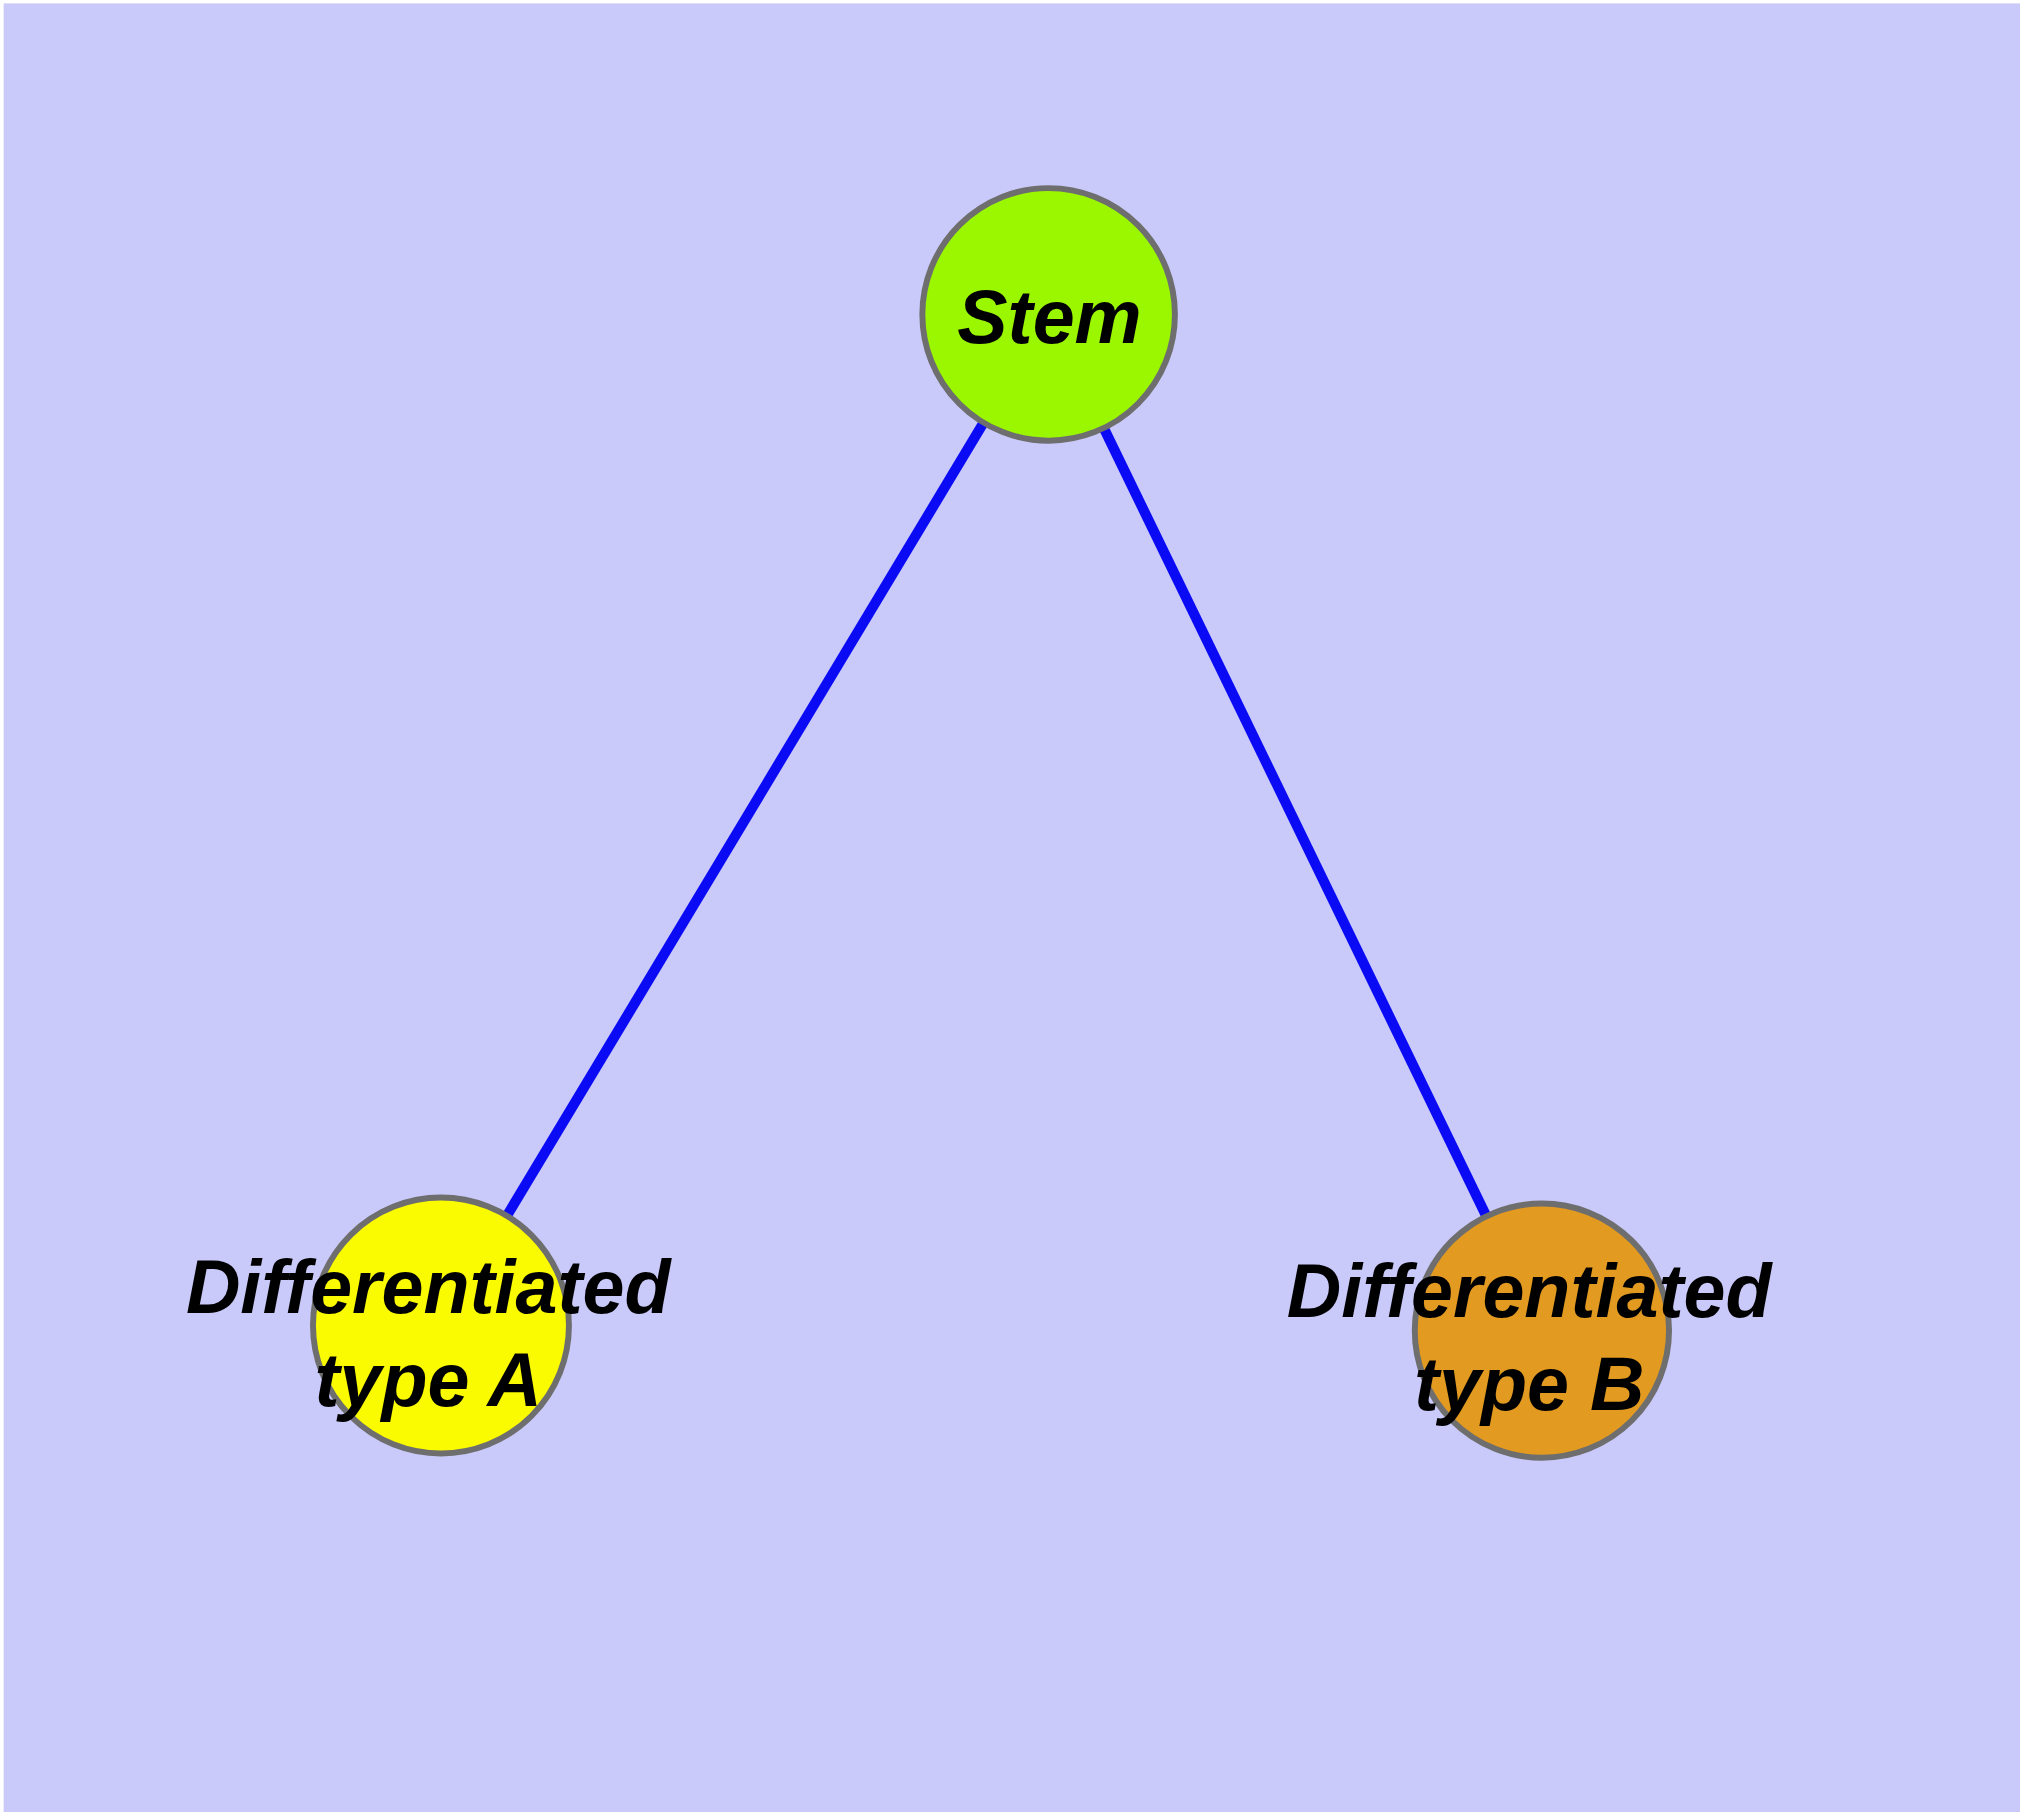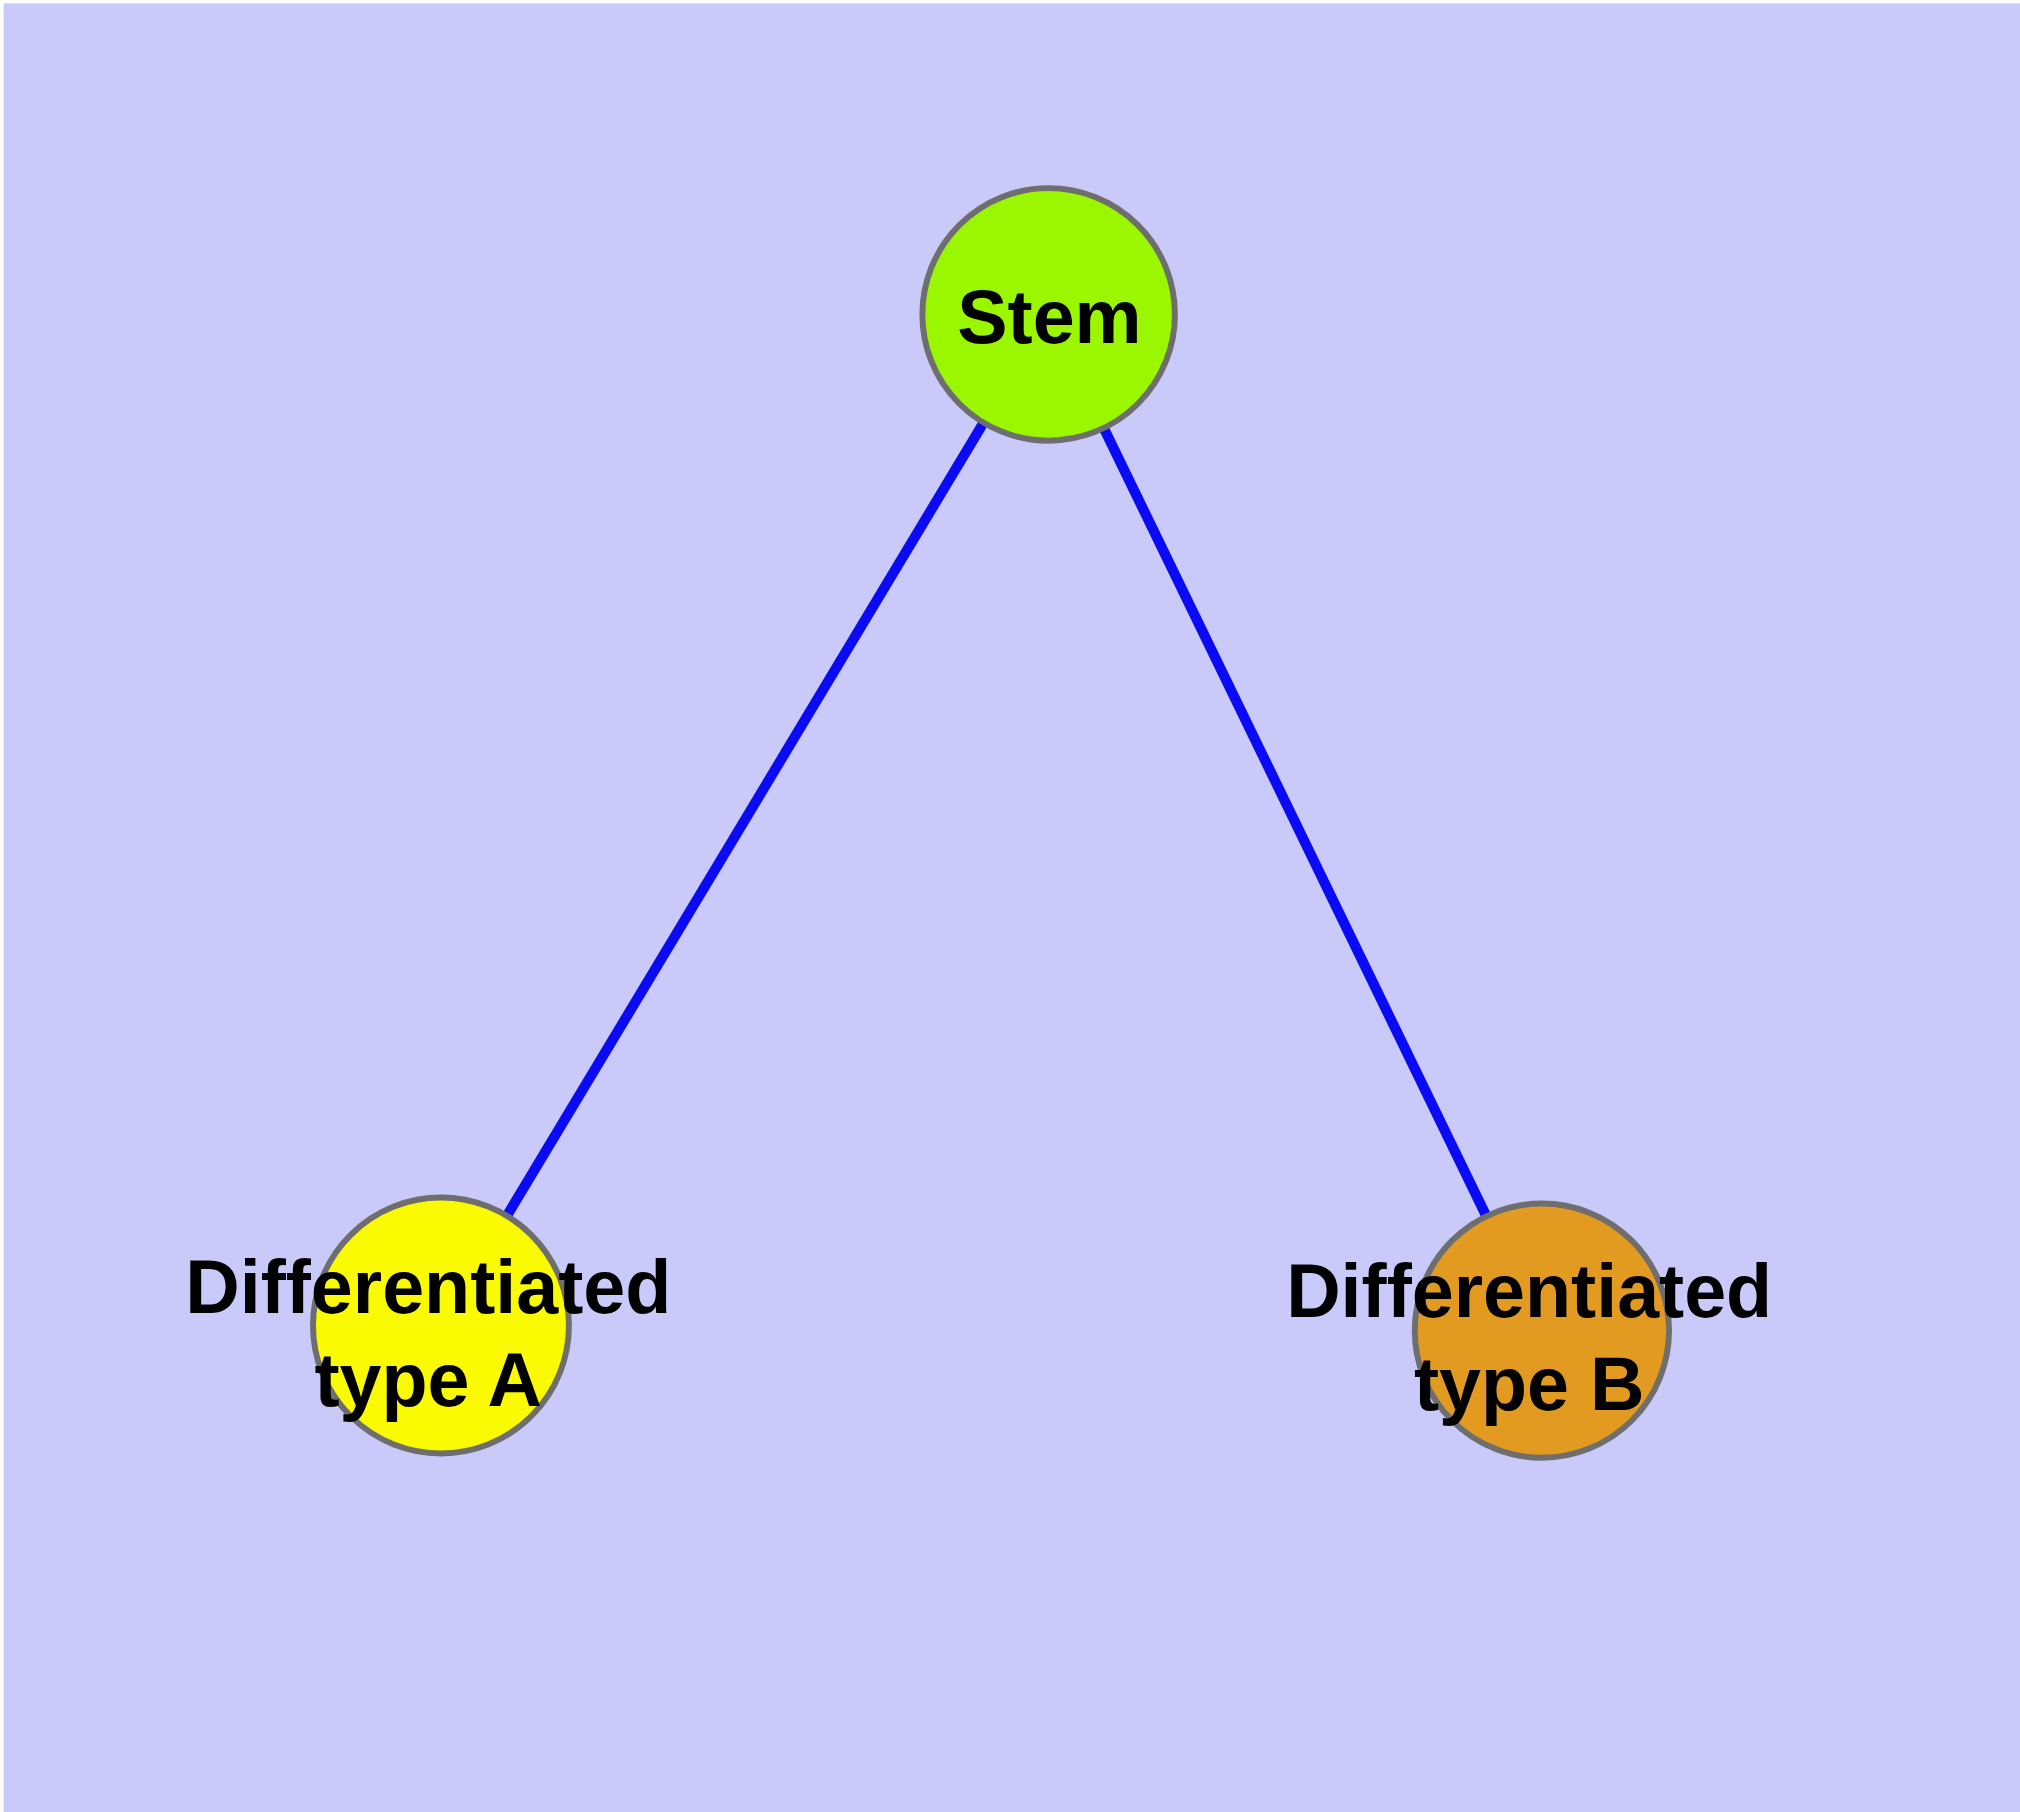--- a/index.html
+++ b/index.html
@@ -8,20 +8,21 @@
     background: #ffffff;
     width: 2021px;
     height: 1812px;
     overflow: hidden;
     font-family: "Liberation Sans", "DejaVu Sans", sans-serif;
   }
   .canvas-wrap {
     position: relative;
     width: 2021px;
     height: 1516px;
+    font-style: italic;
   }
   svg { display: block; }
   .node-label {
     font-family: "Liberation Sans", "DejaVu Sans", sans-serif;
     font-weight: bold;
     font-size: 89px;
     fill: #000000;
     text-anchor: middle;
   }
 </style>

